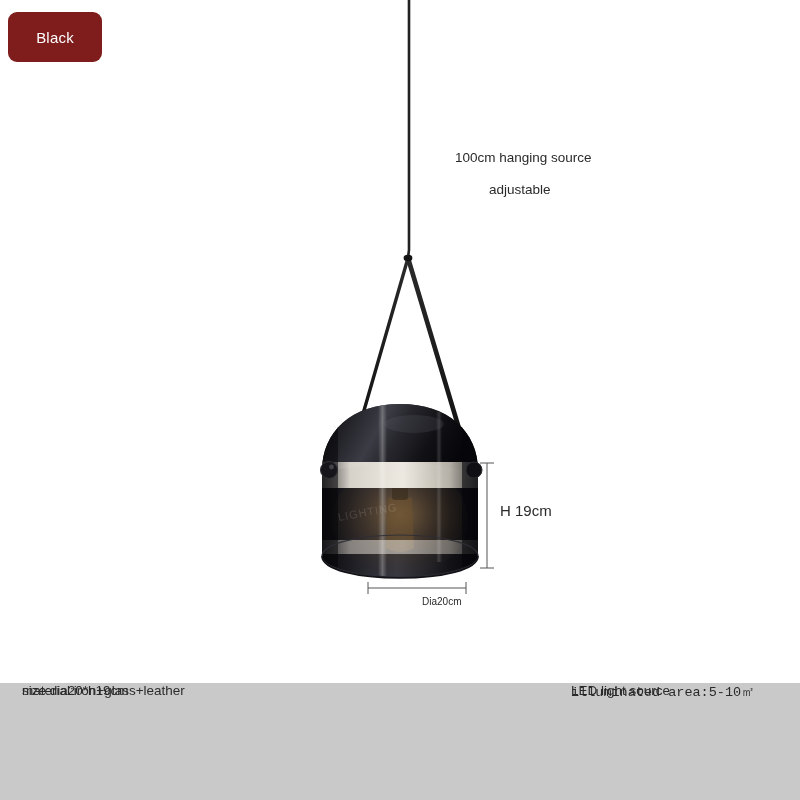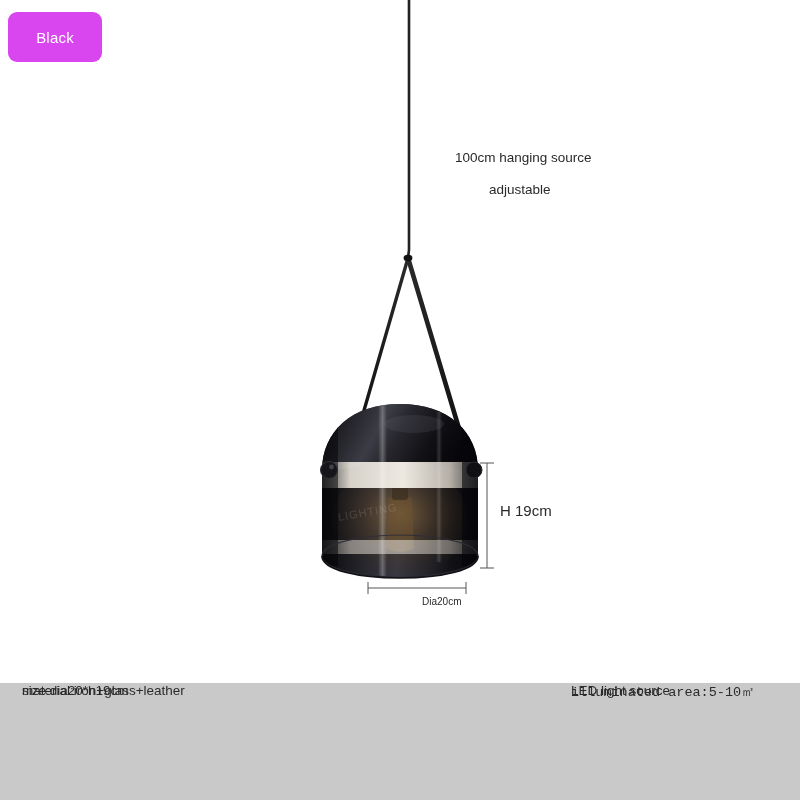--- a/index.html
+++ b/index.html
@@ -20,21 +20,21 @@
     height: 800px;
   }
 
   
   .badge {
     position: absolute;
     left: 8px;
     top: 12px;
     width: 94px;
     height: 50px;
-    background: #d946ef;
+    background: #7f1d1d;
     border-radius: 9px;
     color: #ffffff;
     font-size: 15px;
     display: flex;
     align-items: center;
     justify-content: center;
     letter-spacing: .2px;
   }
 
   

